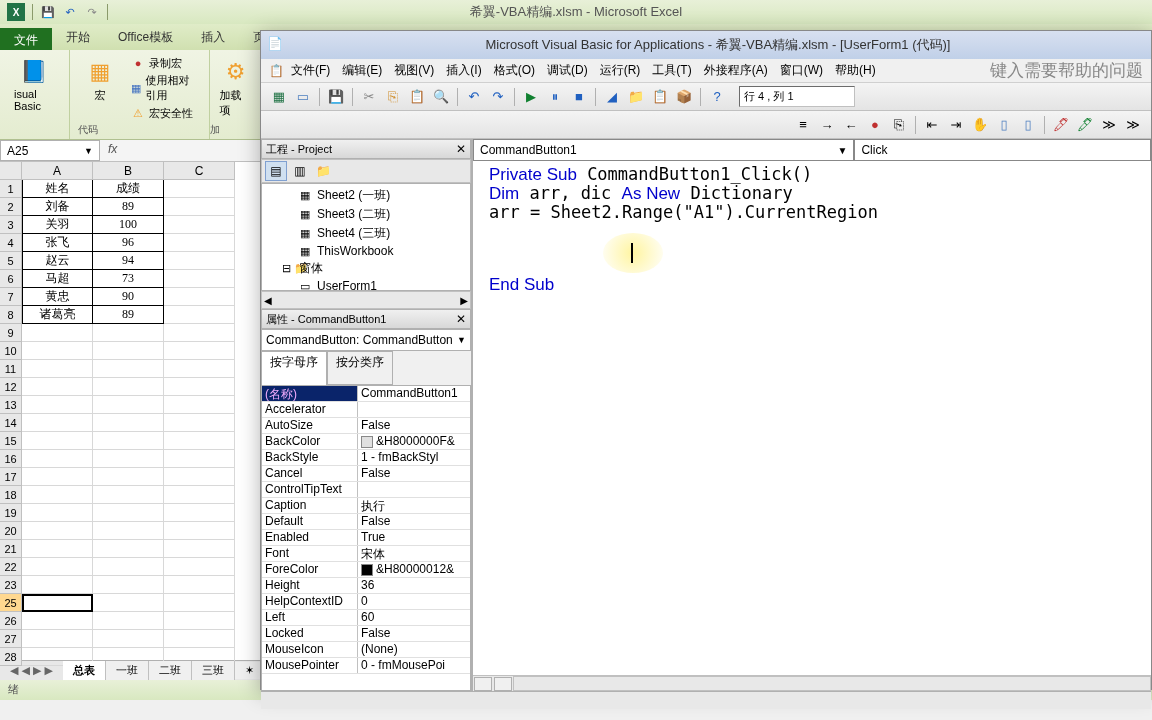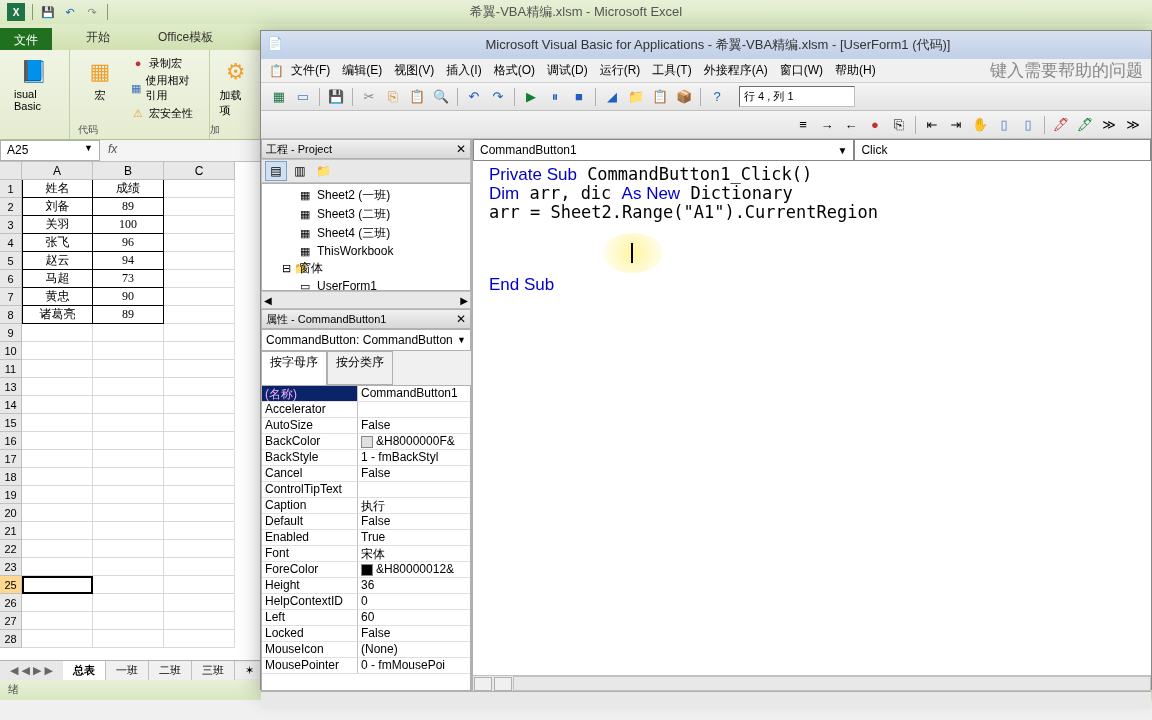--- a/index.html
+++ b/index.html
@@ -8,34 +8,34 @@
     
     .qat { height: 24px; background: linear-gradient(#e8f0d8, #d8e8c0); display: flex; align-items: center; padding: 0 4px; font-size: 11px; }
     .qat-icon { width: 16px; height: 16px; margin: 0 3px; display: inline-flex; align-items: center; justify-content: center; }
     .excel-logo { background: #217346; color: white; font-weight: bold; font-size: 10px; width: 18px; height: 18px; }
     .qat-sep { width: 1px; height: 16px; background: #8a9a6a; margin: 0 4px; }
     .excel-title { position: absolute; left: 50%; transform: translateX(-50%); font-size: 13px; color: #555; }
     
     
     .ribbon-tabs { height: 26px; background: linear-gradient(#e0ecc8, #d0e0b0); display: flex; align-items: flex-end; font-size: 12px; }
     .tab-file { background: #207020; color: white; padding: 4px 14px; height: 22px; }
-    .tab-item { padding: 4px 14px; color: #333; cursor: pointer; margin-left: 20px; }
+    .tab-item { padding: 4px 14px; color: #333; cursor: pointer; }
     
     
     .ribbon { height: 90px; background: linear-gradient(#f0f4e4, #e4ecd0); border-bottom: 1px solid #b0c090; display: flex; font-size: 11px; }
     .ribbon-group { border-right: 1px solid #c0d0a0; padding: 4px 8px; display: flex; flex-direction: column; align-items: center; position: relative; }
     .ribbon-group-label { position: absolute; bottom: 2px; width: 100%; text-align: left; font-size: 10px; color: #555; }
     .big-btn { display: flex; flex-direction: column; align-items: center; padding: 2px 6px; cursor: pointer; }
     .big-btn-icon { width: 32px; height: 32px; display: flex; align-items: center; justify-content: center; font-size: 22px; }
     .small-btn { display: flex; align-items: center; padding: 1px 4px; font-size: 11px; cursor: pointer; }
     .small-btn-icon { width: 16px; height: 16px; margin-right: 3px; display: inline-flex; align-items: center; justify-content: center; font-size: 11px; }
     
     
     .formula-area { height: 22px; display: flex; border-bottom: 1px solid #c0c0c0; background: #f4f4f4; }
-    .name-box { width: 100px; border: 1px solid #b0b0b0; background: white; padding: 2px 6px; font-size: 12px; display: flex; justify-content: space-between; }
+    .name-box { width: 100px; border: 1px solid #b0b0b0; background: white; padding: 2px 6px; font-size: 12px; display: flex; align-items: center; justify-content: space-between; }
     .fx-label { padding: 2px 8px; font-style: italic; color: #555; font-size: 12px; }
     
     
     .grid-area { height: 498px; background: white; display: flex; }
     .col-headers-row { height: 18px; display: flex; }
     .corner { width: 22px; height: 18px; background: #e8e8e8; border-right: 1px solid #c0c0c0; border-bottom: 1px solid #c0c0c0; }
     .col-h { width: 71px; height: 18px; background: #e8e8e8; border-right: 1px solid #c0c0c0; border-bottom: 1px solid #c0c0c0; text-align: center; font-size: 12px; line-height: 18px; }
     .row-h { width: 22px; height: 18px; background: #e8e8e8; border-right: 1px solid #c0c0c0; border-bottom: 1px solid #c0c0c0; text-align: center; font-size: 11px; line-height: 18px; }
     .row-h.sel { background: #ffd890; }
     .cell-row { height: 18px; display: flex; }
@@ -248,20 +248,26 @@
           <div class="cell"></div>
           <div class="cell"></div>
         </div>
         <div class="cell-row">
           <div class="row-h">11</div>
           <div class="cell"></div>
           <div class="cell"></div>
           <div class="cell"></div>
         </div>
         <div class="cell-row">
+          <div class="row-h">12</div>
+          <div class="cell"></div>
+          <div class="cell"></div>
+          <div class="cell"></div>
+        </div>
+        <div class="cell-row">
           <div class="row-h">13</div>
           <div class="cell"></div>
           <div class="cell"></div>
           <div class="cell"></div>
         </div>
         <div class="cell-row">
           <div class="row-h">14</div>
           <div class="cell"></div>
           <div class="cell"></div>
           <div class="cell"></div>

